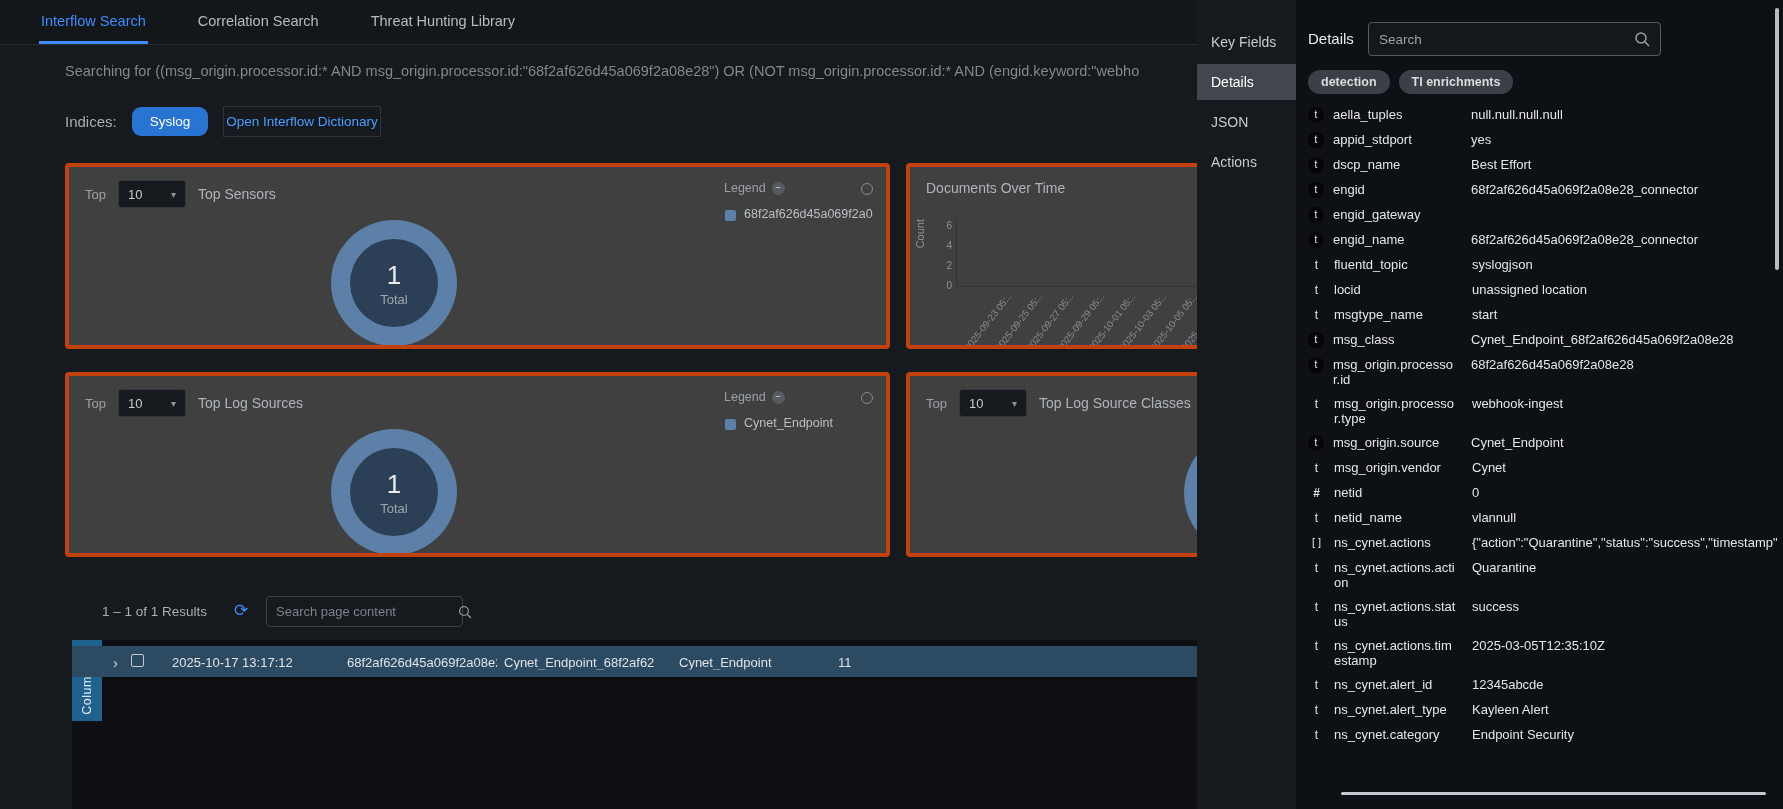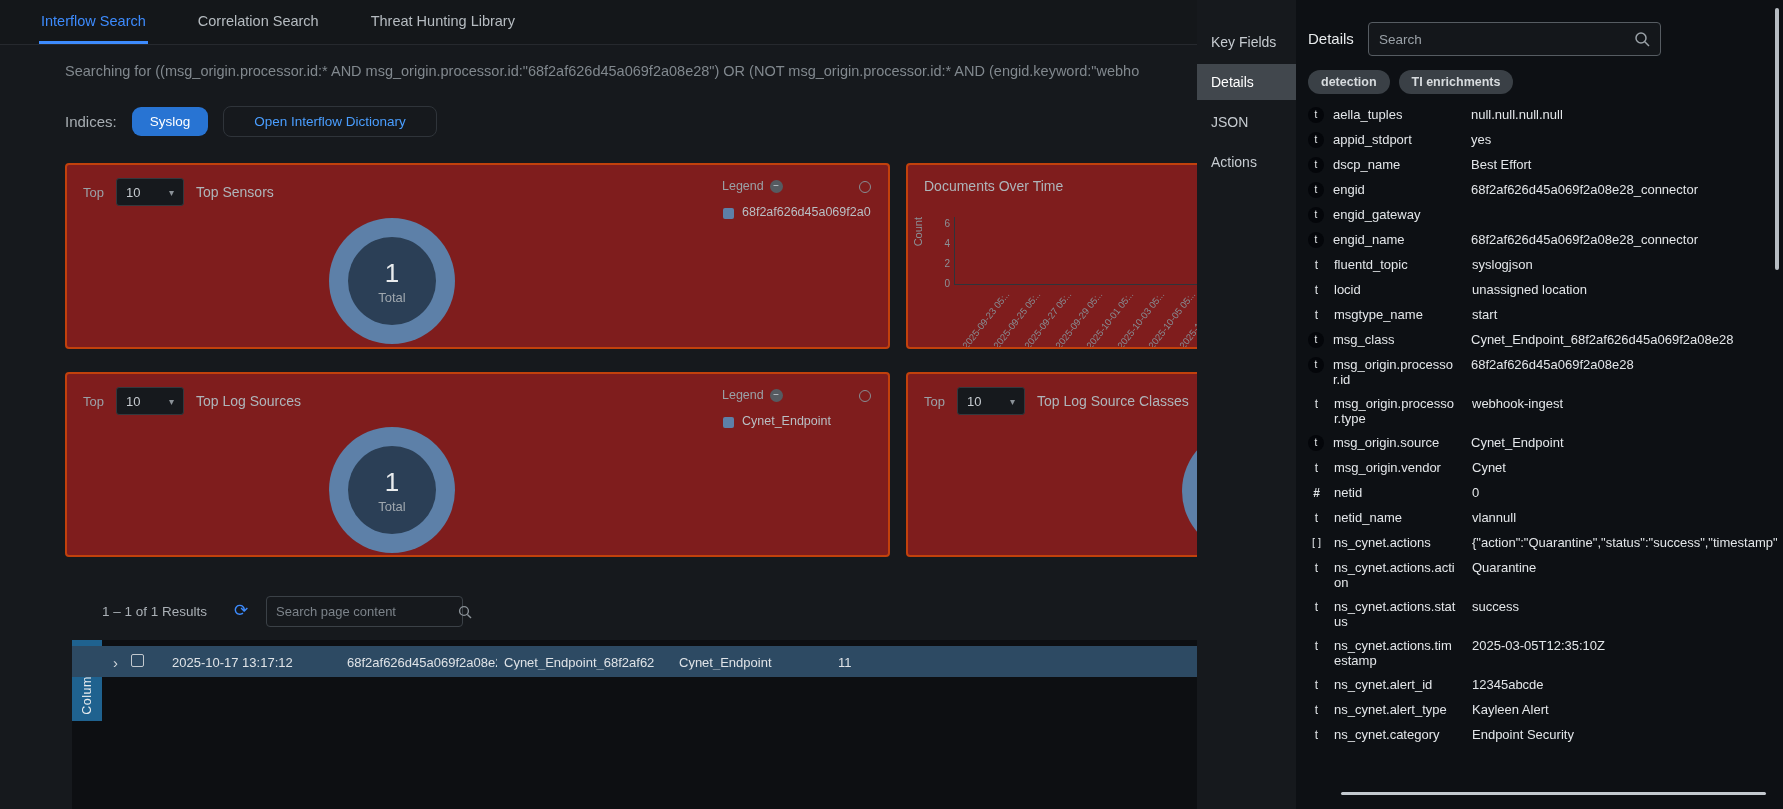--- a/index.html
+++ b/index.html
@@ -18,24 +18,24 @@
              border-bottom:3px solid transparent; padding:0 2px; }
   .nav-tab.active { color:#3d8bfd; border-bottom-color:#3d8bfd; }
   
   .search-summary { position:absolute; left:65px; top:63px; width:1400px; font-size:14.5px; color:#81888e;
                     white-space:nowrap; overflow:hidden; }
   
   .indices-row { position:absolute; left:65px; top:106px; display:flex; align-items:center; gap:15px; }
   .indices-label { font-size:15px; color:#a7adb2; }
   .btn-syslog { background:#2874d3; color:#fff; font-size:13.5px; padding:7px 18px; border-radius:9px;
                 border:none; cursor:pointer; font-family:inherit;text-align:center; }
-  .btn-dict { background:transparent; color:#4a9eff; font-size:13.5px; padding:7px 30px; border-radius:8px;
+  .btn-dict { background:transparent; color:#4a9eff; font-size:13.5px; padding:7px 2px; border-radius:0;
               border:1px solid #2f343a; cursor:pointer; font-family:inherit; }
   
-  .panel { position:absolute; background:#7f1d1d; border:2px solid #c2410c; border-radius:4px; overflow:hidden; }
+  .panel { position:absolute; background:#404040; border:4px solid #c2410c; border-radius:4px; overflow:hidden; }
   #panel-top-sensors  { left:65px;  top:163px; width:825px; height:186px; }
   #panel-docs         { left:906px; top:163px; width:560px; height:186px; }
   #panel-log-sources  { left:65px;  top:372px; width:825px; height:185px; }
   #panel-log-classes  { left:906px; top:372px; width:560px; height:185px; }
   .panel-head { position:absolute; top:13px; left:16px; display:flex; align-items:center; gap:12px; }
   .top-label { font-size:13px; color:#9aa1a7; }
   .top-select { width:68px; height:28px; background:#16191d; border:1px solid #33383d; border-radius:3px;
                 display:flex; align-items:center; justify-content:space-between; padding:8px 9px;
                 font-size:13px; color:#c6cbd0; cursor:pointer; }
   .top-select .caret { font-size:10px; color:#8b9298; }

